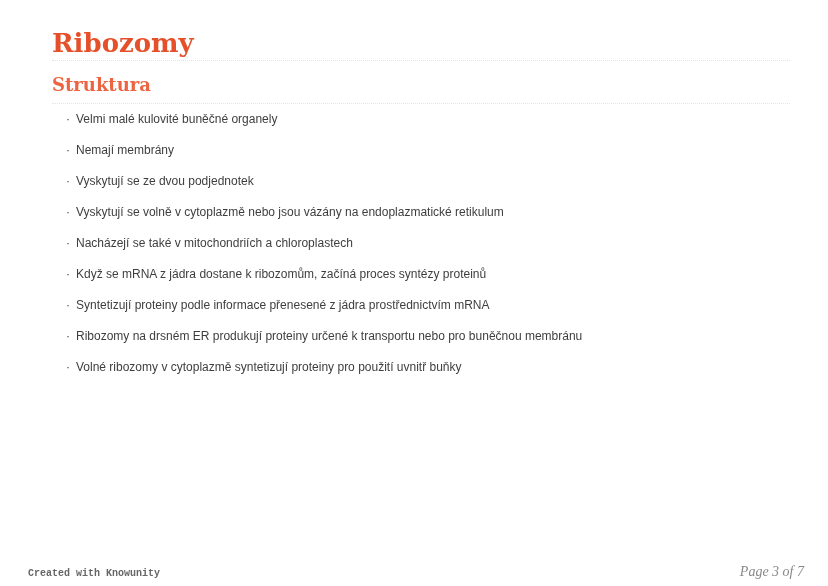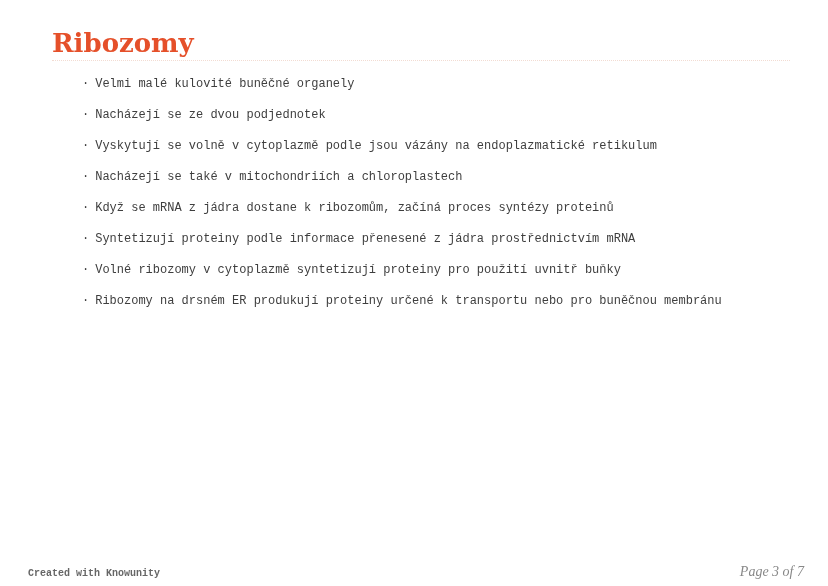--- a/index.html
+++ b/index.html
@@ -31,23 +31,22 @@
     font-family: "DejaVu Serif", serif;
     font-weight: bold;
     font-size: 18px;
     line-height: 1.1;
     color: #EC6442;
     border-bottom: 1px dotted #F5E0D8;
     padding-bottom: 8px;
   }
   ul.bullets {
     list-style: none;
-    margin: 16px;
+    margin: 0;
     padding: 0 0 0 14px;
-    font-family: Liberation Mono, monospace;
   }
   ul.bullets li {
     margin-top: 8px;
     margin-bottom: 16px;
     font-size: 12px;
     line-height: 15px;
     color: #3E3E3E;
   }
   ul.bullets li + li { margin-top: 0; }
   .bullet-dot {
@@ -75,34 +74,36 @@
   }
 </style>
 </head>
 <body>
 
 <div class="page">
   <div class="content">
 
     <h1 class="doc-title">Ribozomy</h1>
 
+    <h2 class="section-heading">Struktura</h2>
 
     <ul class="bullets">
       <li><span class="bullet-dot">·</span><span>Velmi malé kulovité buněčné organely</span></li>
-      <li><span class="bullet-dot">·</span><span>Nacházejí se ze dvou podjednotek</span></li>
-      <li><span class="bullet-dot">·</span><span>Vyskytují se volně v cytoplazmě podle jsou vázány na endoplazmatické retikulum</span></li>
+      <li><span class="bullet-dot">·</span><span>Nemají membrány</span></li>
+      <li><span class="bullet-dot">·</span><span>Vyskytují se ze dvou podjednotek</span></li>
+      <li><span class="bullet-dot">·</span><span>Vyskytují se volně v cytoplazmě nebo jsou vázány na endoplazmatické retikulum</span></li>
       <li><span class="bullet-dot">·</span><span>Nacházejí se také v mitochondriích a chloroplastech</span></li>
     </ul>
 
 
     <ul class="bullets">
       <li><span class="bullet-dot">·</span><span>Když se mRNA z jádra dostane k ribozomům, začíná proces syntézy proteinů</span></li>
       <li><span class="bullet-dot">·</span><span>Syntetizují proteiny podle informace přenesené z jádra prostřednictvím mRNA</span></li>
+      <li><span class="bullet-dot">·</span><span>Ribozomy na drsném ER produkují proteiny určené k transportu nebo pro buněčnou membránu</span></li>
       <li><span class="bullet-dot">·</span><span>Volné ribozomy v cytoplazmě syntetizují proteiny pro použití uvnitř buňky</span></li>
-      <li><span class="bullet-dot">·</span><span>Ribozomy na drsném ER produkují proteiny určené k transportu nebo pro buněčnou membránu</span></li>
     </ul>
 
   </div>
 
   <div class="footer-left">Created with Knowunity</div>
 
   <div class="footer-right">Page 3 of 7</div>
 </div>
 
 </body></html>

